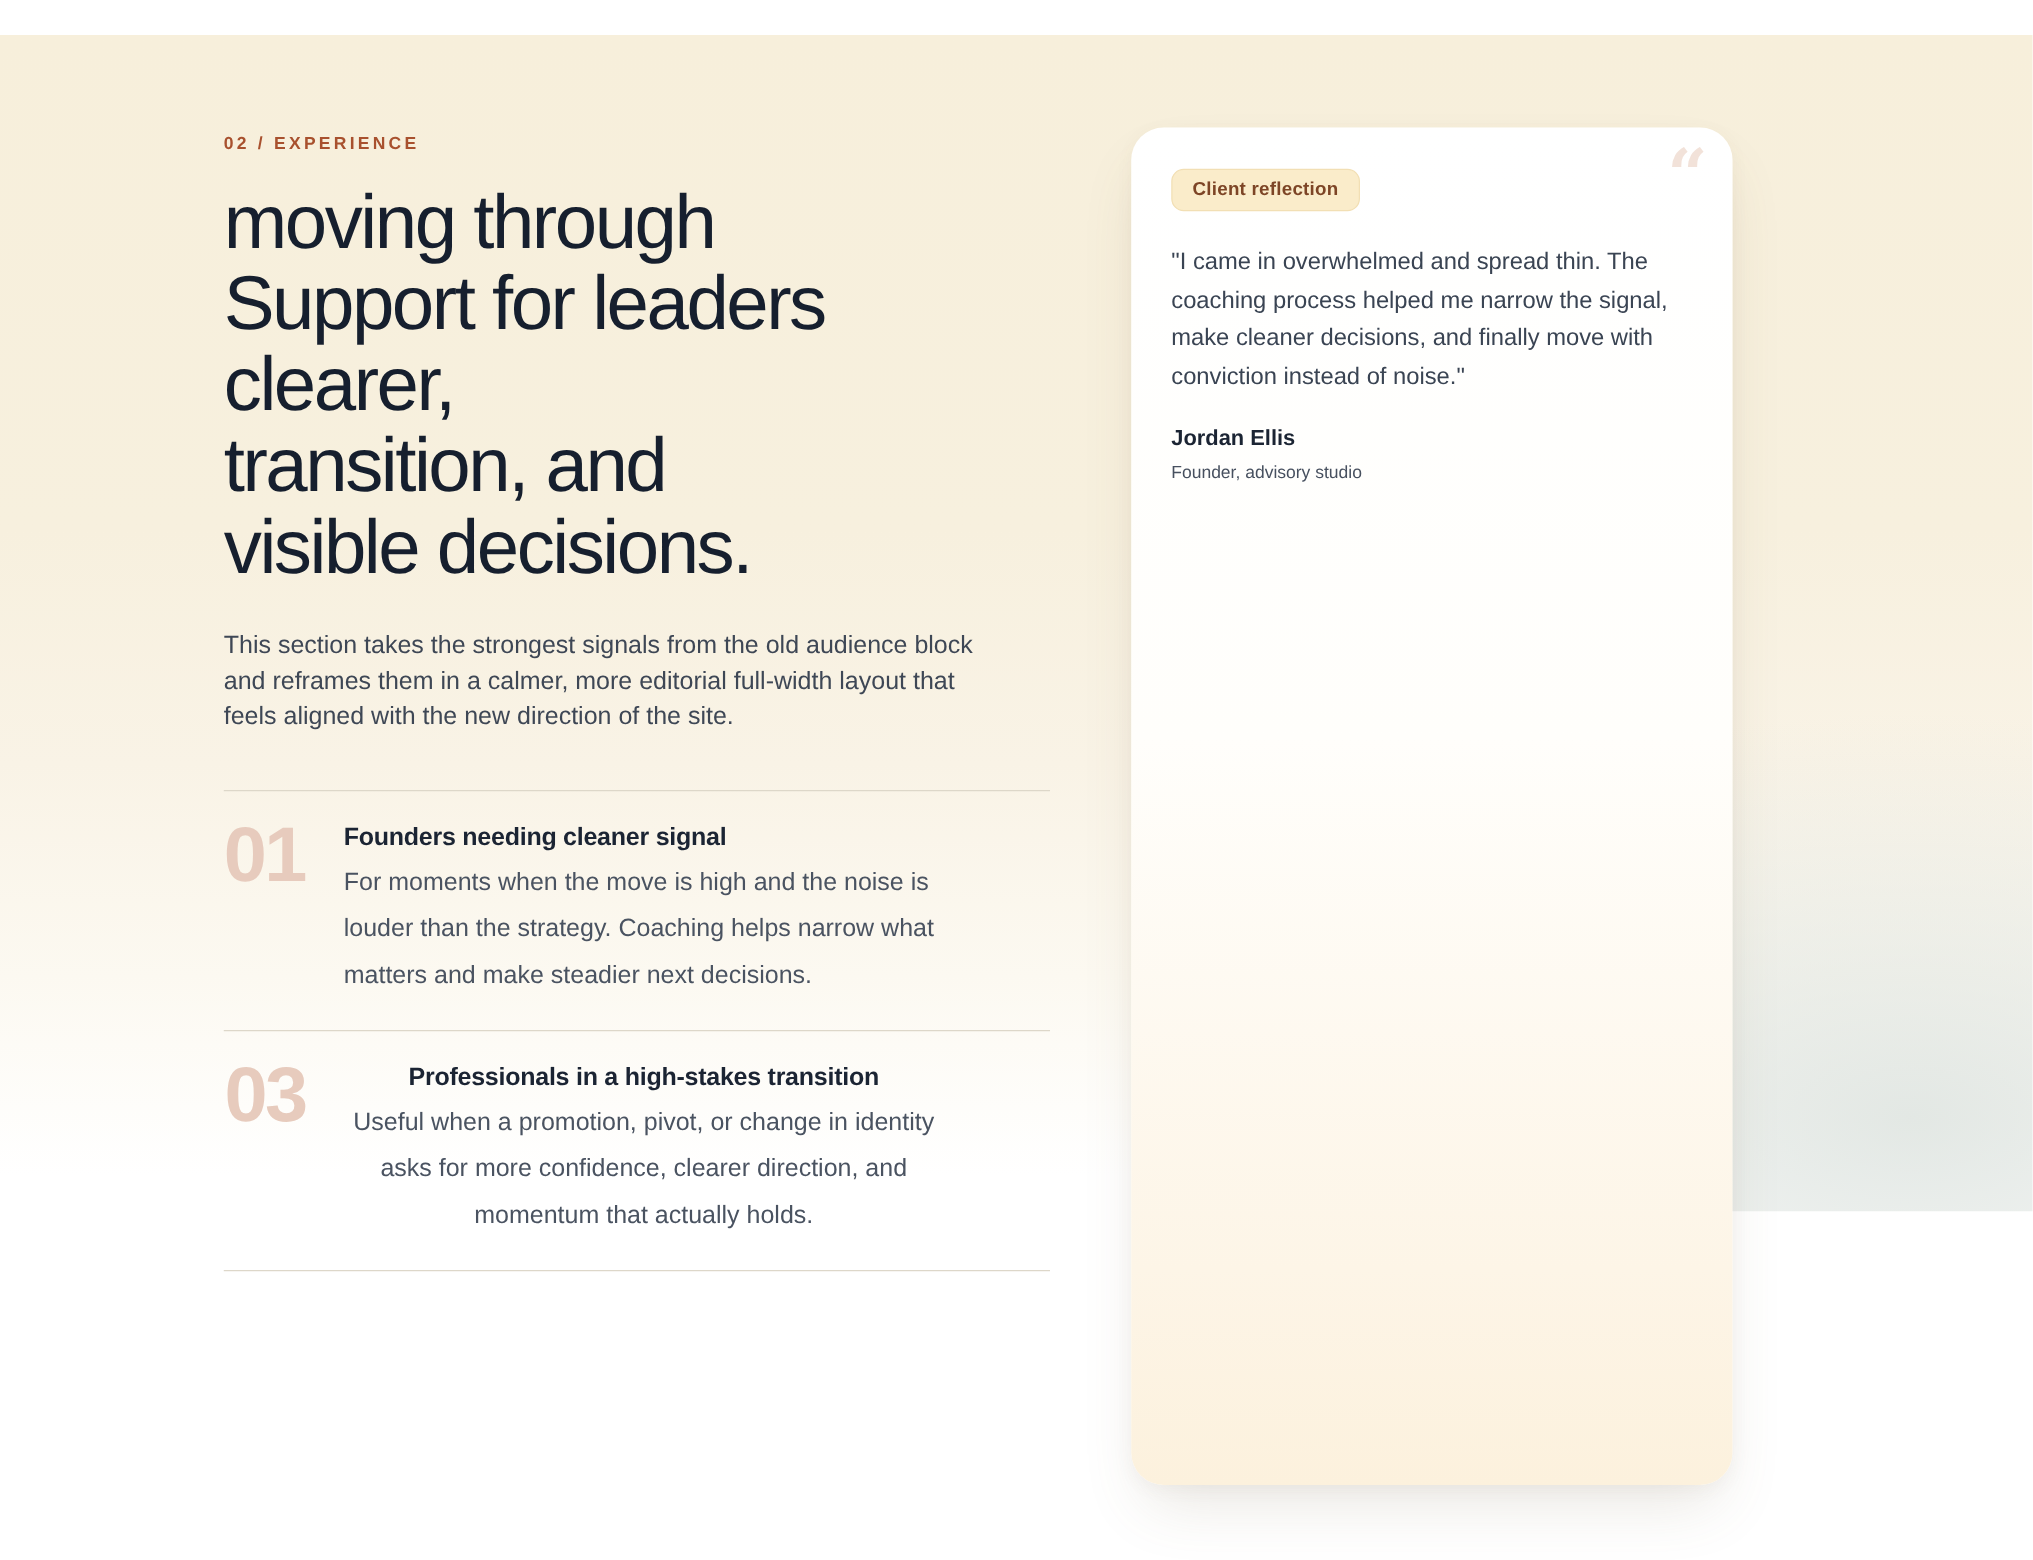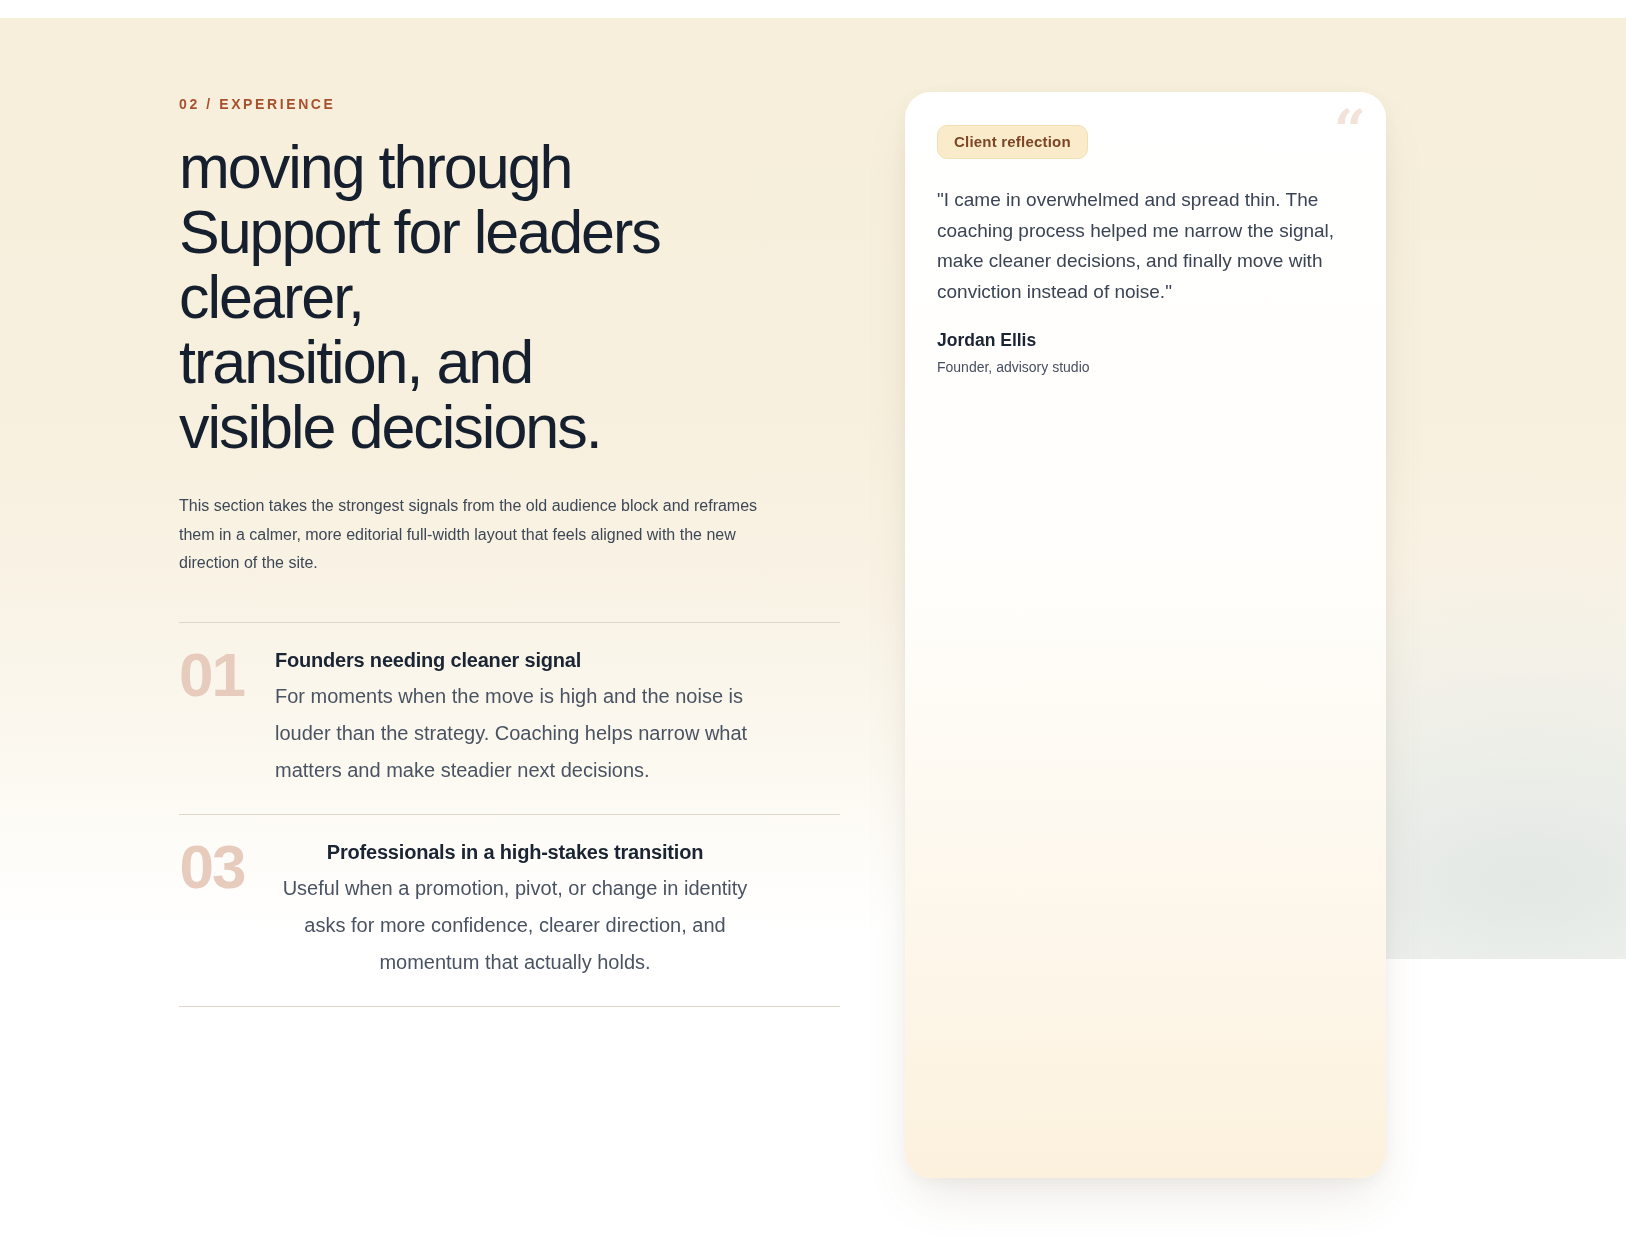--- a/index.html
+++ b/index.html
@@ -5,21 +5,21 @@
   * { margin: 0; padding: 0; box-sizing: border-box; }
   html, body { width: 1626px; height: 1248px; }
   body {
     background: #ffffff;
     font-family: "Liberation Sans", "DejaVu Sans", sans-serif;
     position: relative;
     overflow: hidden;
   }
   .section {
     position: absolute;
-    top: 18px; left: 0;
+    top: 28px; left: 0;
     width: 1626px; height: 941px;
     background:
       radial-gradient(ellipse 950px 520px at 94% 92%, rgba(222,228,224,0.85), rgba(222,228,224,0) 62%),
       linear-gradient(180deg, #f7efdb 0%, #f7f0de 42%, #f9f3e6 62%, #fcf9f1 80%, #ffffff 97%);
   }
   .left-col {
     position: absolute;
     left: 179px; top: 78px;
     width: 661px;
   }
@@ -32,21 +32,21 @@
   .heading {
     margin-top: 23px;
     font-size: 61px;
     font-weight: 500;
     line-height: 65px;
     letter-spacing: -2px;
     color: #161f2e;
   }
   .intro {
     margin-top: 32px;
-    font-size: 16px;
+    font-size: 20px;
     line-height: 28.5px;
     color: #3e4755;
     max-width: 600px;
   }
   .audience-list { margin-top: 44px; }
   .audience-item {
     border-top: 1px solid #ddd7c9;
     padding: 23px 0 25px;
     display: flex;
     gap: 14px;

